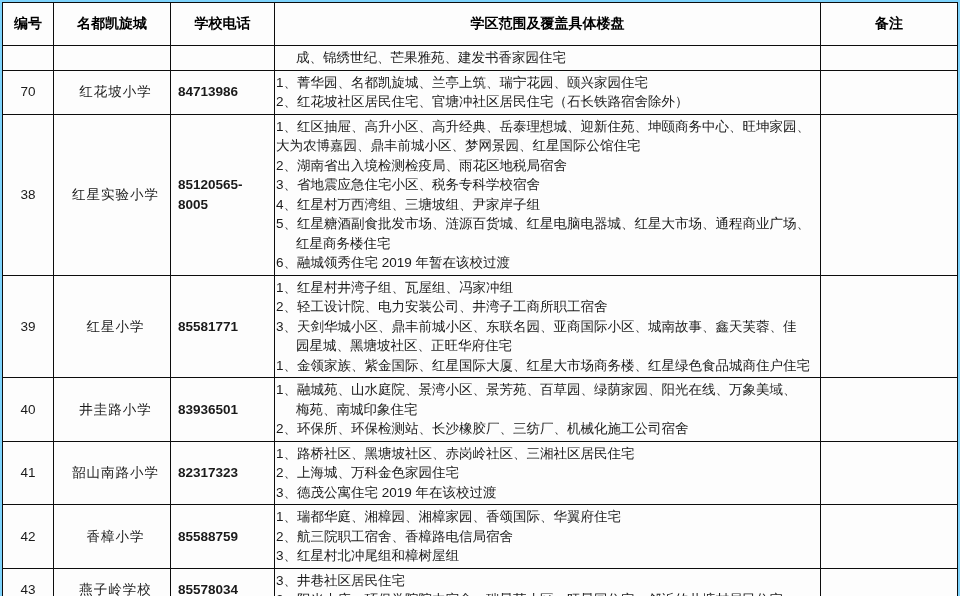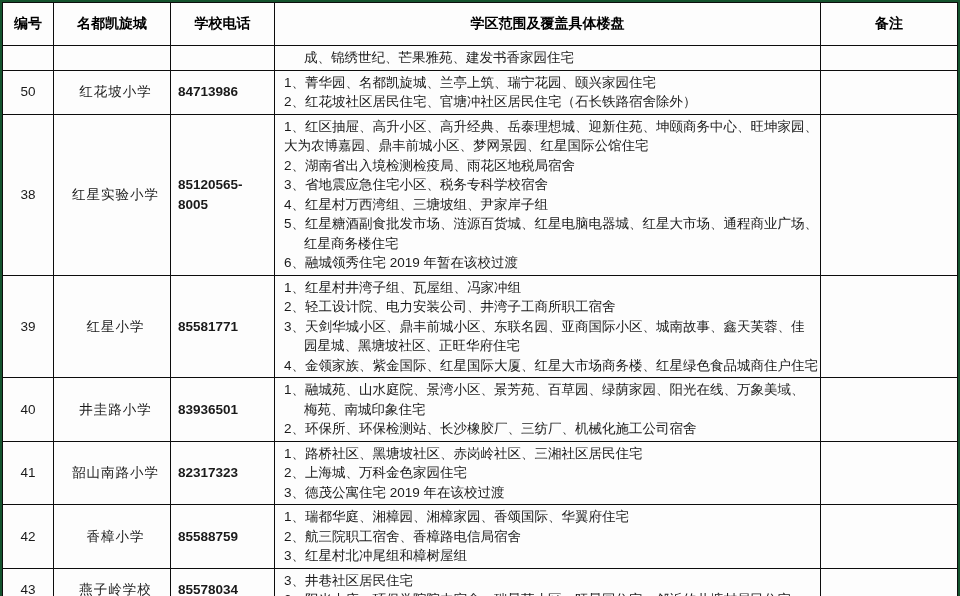--- a/index.html
+++ b/index.html
@@ -5,21 +5,21 @@
   * { box-sizing: border-box; margin: 0; padding: 0; }
   html, body { background: #fdfdfd; }
   body {
     font-family: "Liberation Sans", "DejaVu Sans", sans-serif;
     color: #1a1a1a;
   }
   .page {
     position: relative;
     width: 960px;
     height: 596px;
-    background: #14532d;
+    background: #7dd3fc;
     overflow: hidden;
   }
   table.district-table {
     position: absolute;
     left: 2px;
     top: 2px;
     width: 955px;
     border-collapse: collapse;
     table-layout: fixed;
     background: #fdfdfd;
@@ -41,21 +41,21 @@
     height: 43px;
     font-weight: bold;
     text-align: center;
     font-size: 14px;
     color: #000;
     padding: 2px;
   }
   td.cell-id   { text-align: center; padding: 2px; }
   td.cell-name { text-align: center; padding: 2px 2px 2px 9px; letter-spacing: 1px; }
   td.cell-phone{ text-align: left; padding: 2px 2px 2px 7px; font-weight: bold; }
-  td.cell-range{ text-align: left; padding: 2px 4px 2px 9px; vertical-align: middle; }
+  td.cell-range{ text-align: left; padding: 2px 4px 2px 1px; vertical-align: middle; }
   td.cell-note { padding: 2px; }
 
   .line { white-space: nowrap; }
   .line.indent { padding-left: 20px; }
 </style>
 </head>
 <body>
 
 <div class="page">
   <table class="district-table">
@@ -79,21 +79,21 @@
         <tr>
           <td class="cell-id"></td>
           <td class="cell-name"></td>
           <td class="cell-phone"></td>
           <td class="cell-range">
             <div class="line indent">成、锦绣世纪、芒果雅苑、建发书香家园住宅</div>
           </td>
           <td class="cell-note"></td>
         </tr>
         <tr>
-          <td class="cell-id">50</td>
+          <td class="cell-id">70</td>
           <td class="cell-name">红花坡小学</td>
           <td class="cell-phone">84713986</td>
           <td class="cell-range">
             <div class="line">1、菁华园、名都凯旋城、兰亭上筑、瑞宁花园、颐兴家园住宅</div>
             <div class="line">2、红花坡社区居民住宅、官塘冲社区居民住宅（石长铁路宿舍除外）</div>
           </td>
           <td class="cell-note"></td>
         </tr>
         <tr>
           <td class="cell-id">38</td>
@@ -113,21 +113,21 @@
         </tr>
         <tr>
           <td class="cell-id">39</td>
           <td class="cell-name">红星小学</td>
           <td class="cell-phone">85581771</td>
           <td class="cell-range">
             <div class="line">1、红星村井湾子组、瓦屋组、冯家冲组</div>
             <div class="line">2、轻工设计院、电力安装公司、井湾子工商所职工宿舍</div>
             <div class="line">3、天剑华城小区、鼎丰前城小区、东联名园、亚商国际小区、城南故事、鑫天芙蓉、佳</div>
             <div class="line indent">园星城、黑塘坡社区、正旺华府住宅</div>
-            <div class="line">4、金领家族、紫金国际、红星国际大厦、红星大市场商务楼、红星绿色食品城商住户住宅</div>
+            <div class="line">1、金领家族、紫金国际、红星国际大厦、红星大市场商务楼、红星绿色食品城商住户住宅</div>
           </td>
           <td class="cell-note"></td>
         </tr>
         <tr>
           <td class="cell-id">40</td>
           <td class="cell-name">井圭路小学</td>
           <td class="cell-phone">83936501</td>
           <td class="cell-range">
             <div class="line">1、融城苑、山水庭院、景湾小区、景芳苑、百草园、绿荫家园、阳光在线、万象美域、</div>
             <div class="line indent">梅苑、南城印象住宅</div>

